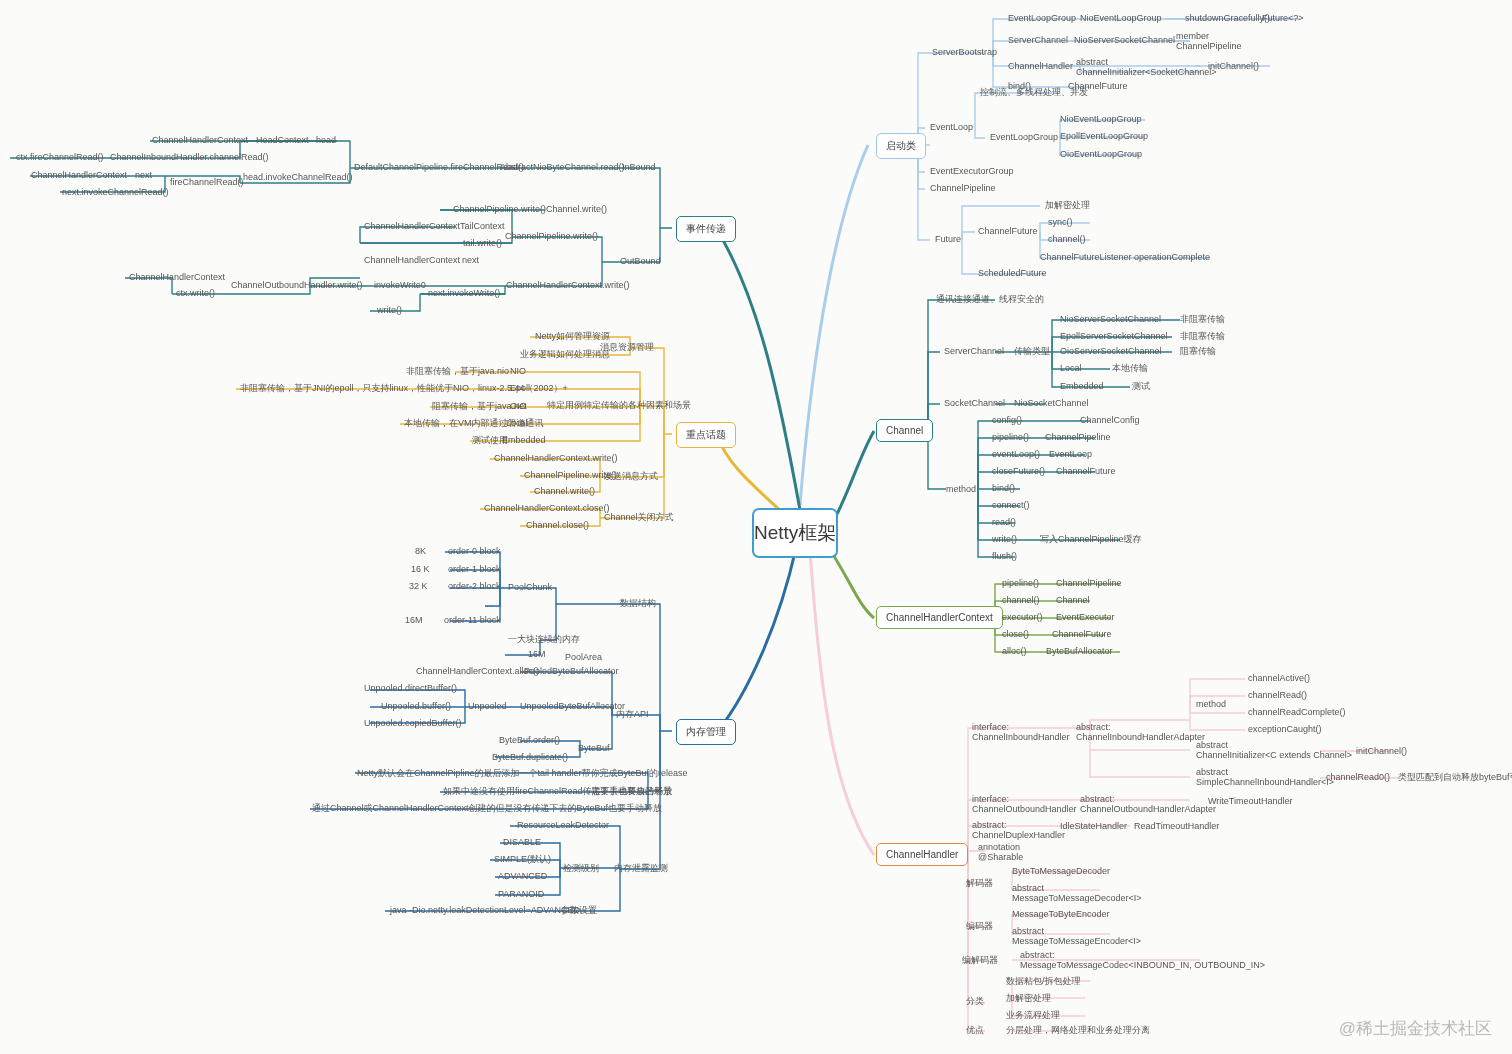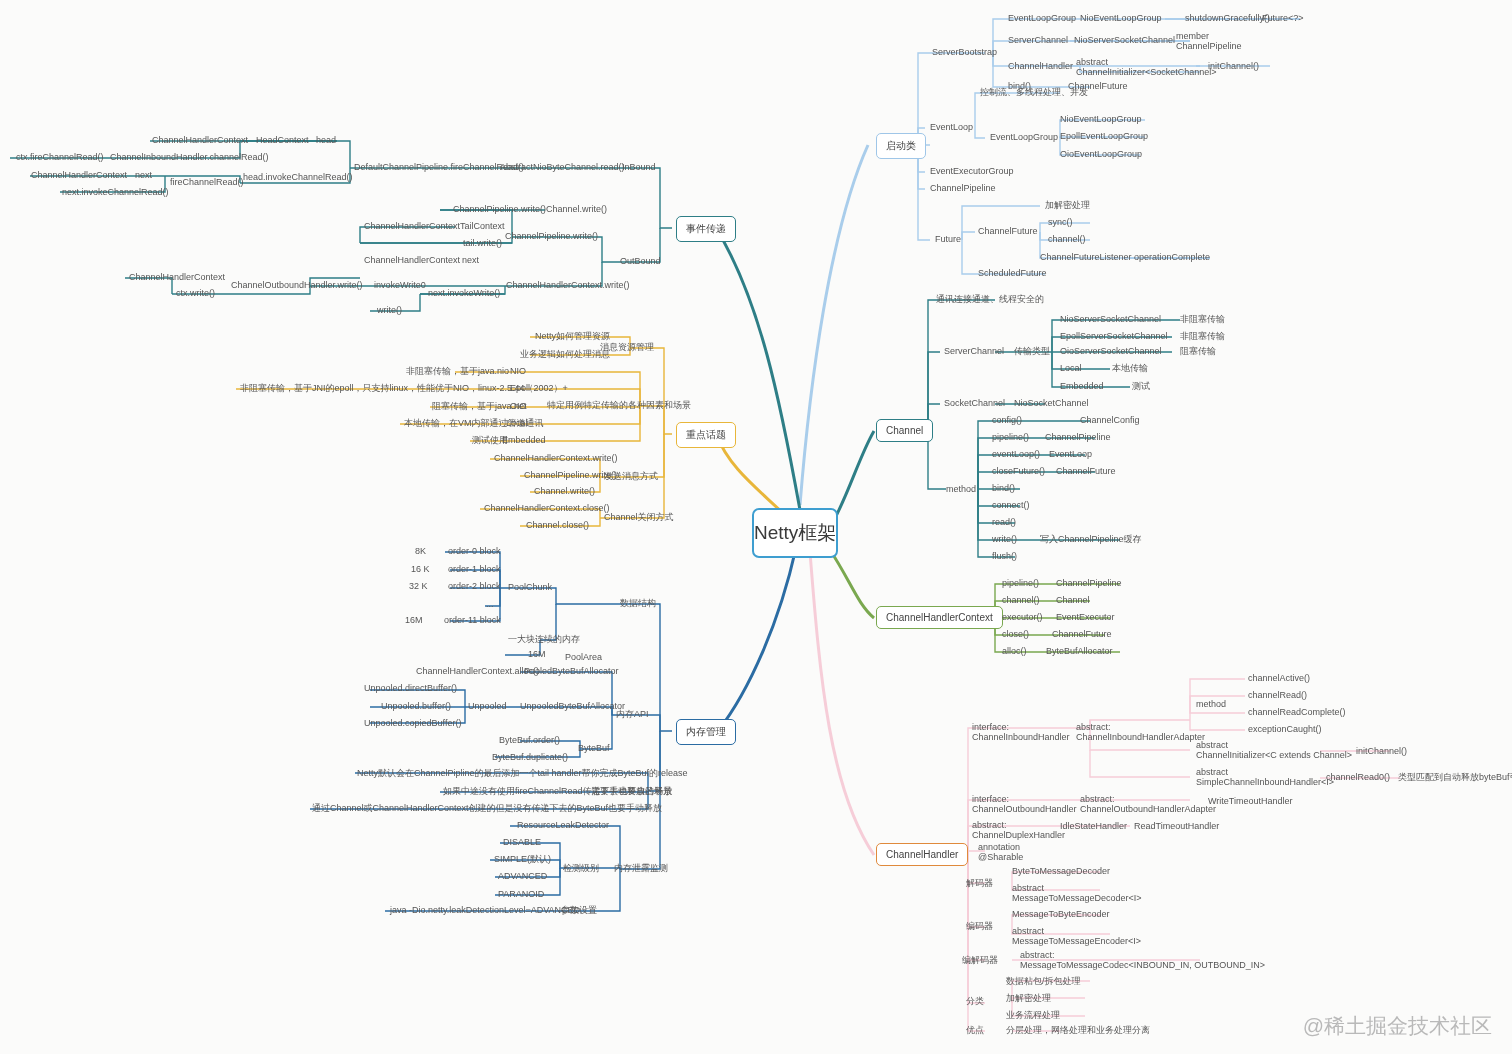--- a/index.html
+++ b/index.html
@@ -21,21 +21,21 @@
     position:absolute;border:1px solid #cfcfcf;border-radius:5px;background:#fff;
     font-size:10px;padding:5px 9px;white-space:nowrap;color:#444;
   }
   .b-blue{border-color:#9fc6e8;}
   .b-teal{border-color:#2e7e86;}
   .b-amber{border-color:#e8b63a;}
   .b-navy{border-color:#2b6ca3;}
   .b-green{border-color:#7aa84f;}
   .b-orange{border-color:#e08a3c;}
   .watermark{
-    position:absolute;right:20px;bottom:14px;color:#b9b9b9;font-size:21px;
+    position:absolute;right:20px;bottom:14px;color:#b9b9b9;font-size:17px;
   }
 </style>
 </head>
 <body>
 
 <div id="canvas">
 
   <svg class="links" viewBox="0 0 1512 1054">
     <g fill="none" stroke-width="1.4">
 

